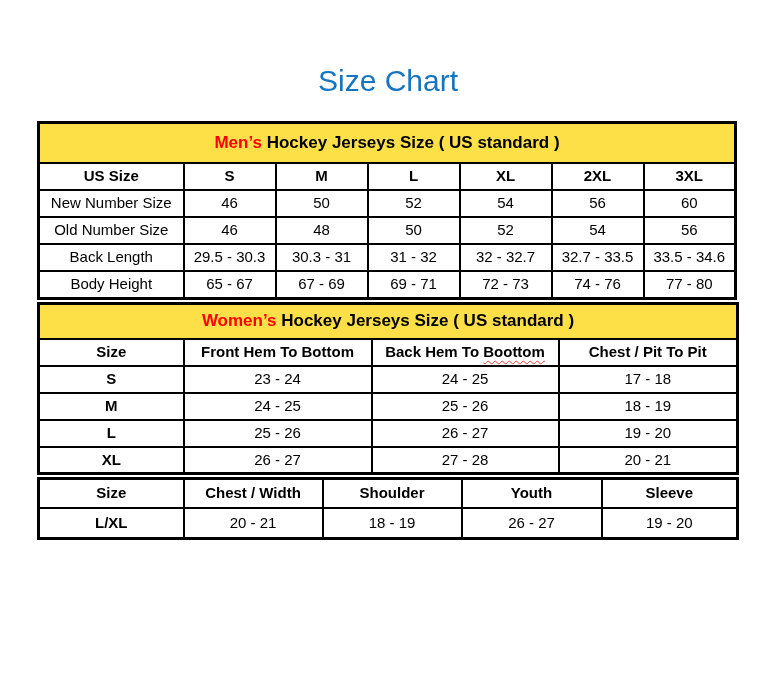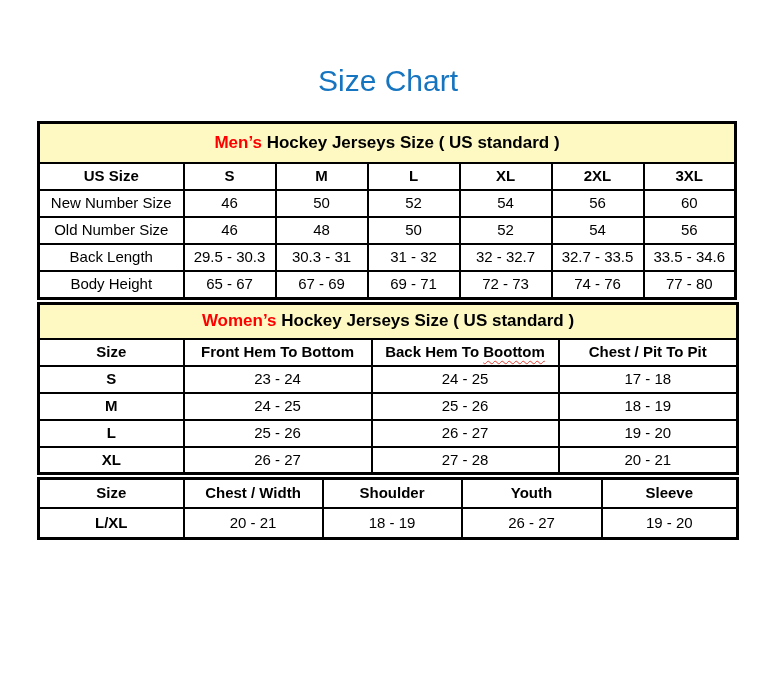--- a/index.html
+++ b/index.html
@@ -36,21 +36,21 @@
     border:2px solid #000;
     text-align:center;
     vertical-align:middle;
     padding:0 2px;
     font-size:15px;
     line-height:1.1;
     overflow:hidden;
     white-space:nowrap;
   }
   tr.banner th{
-    background:#fef9c3;
+    background:#fde047;
     font-size:17px;
     font-weight:bold;
     height:36px;
   }
   tr.banner .hl{color:#FF0000;}
   .mens tr.banner th{height:38px;}
   .womens tr.banner th,.youth tr.banner th{height:33px;}
   tr.colhead th{font-weight:bold;height:25px;}
   .mens tbody th{font-weight:normal;}
   .womens tbody th,.youth tbody th{font-weight:bold;}

